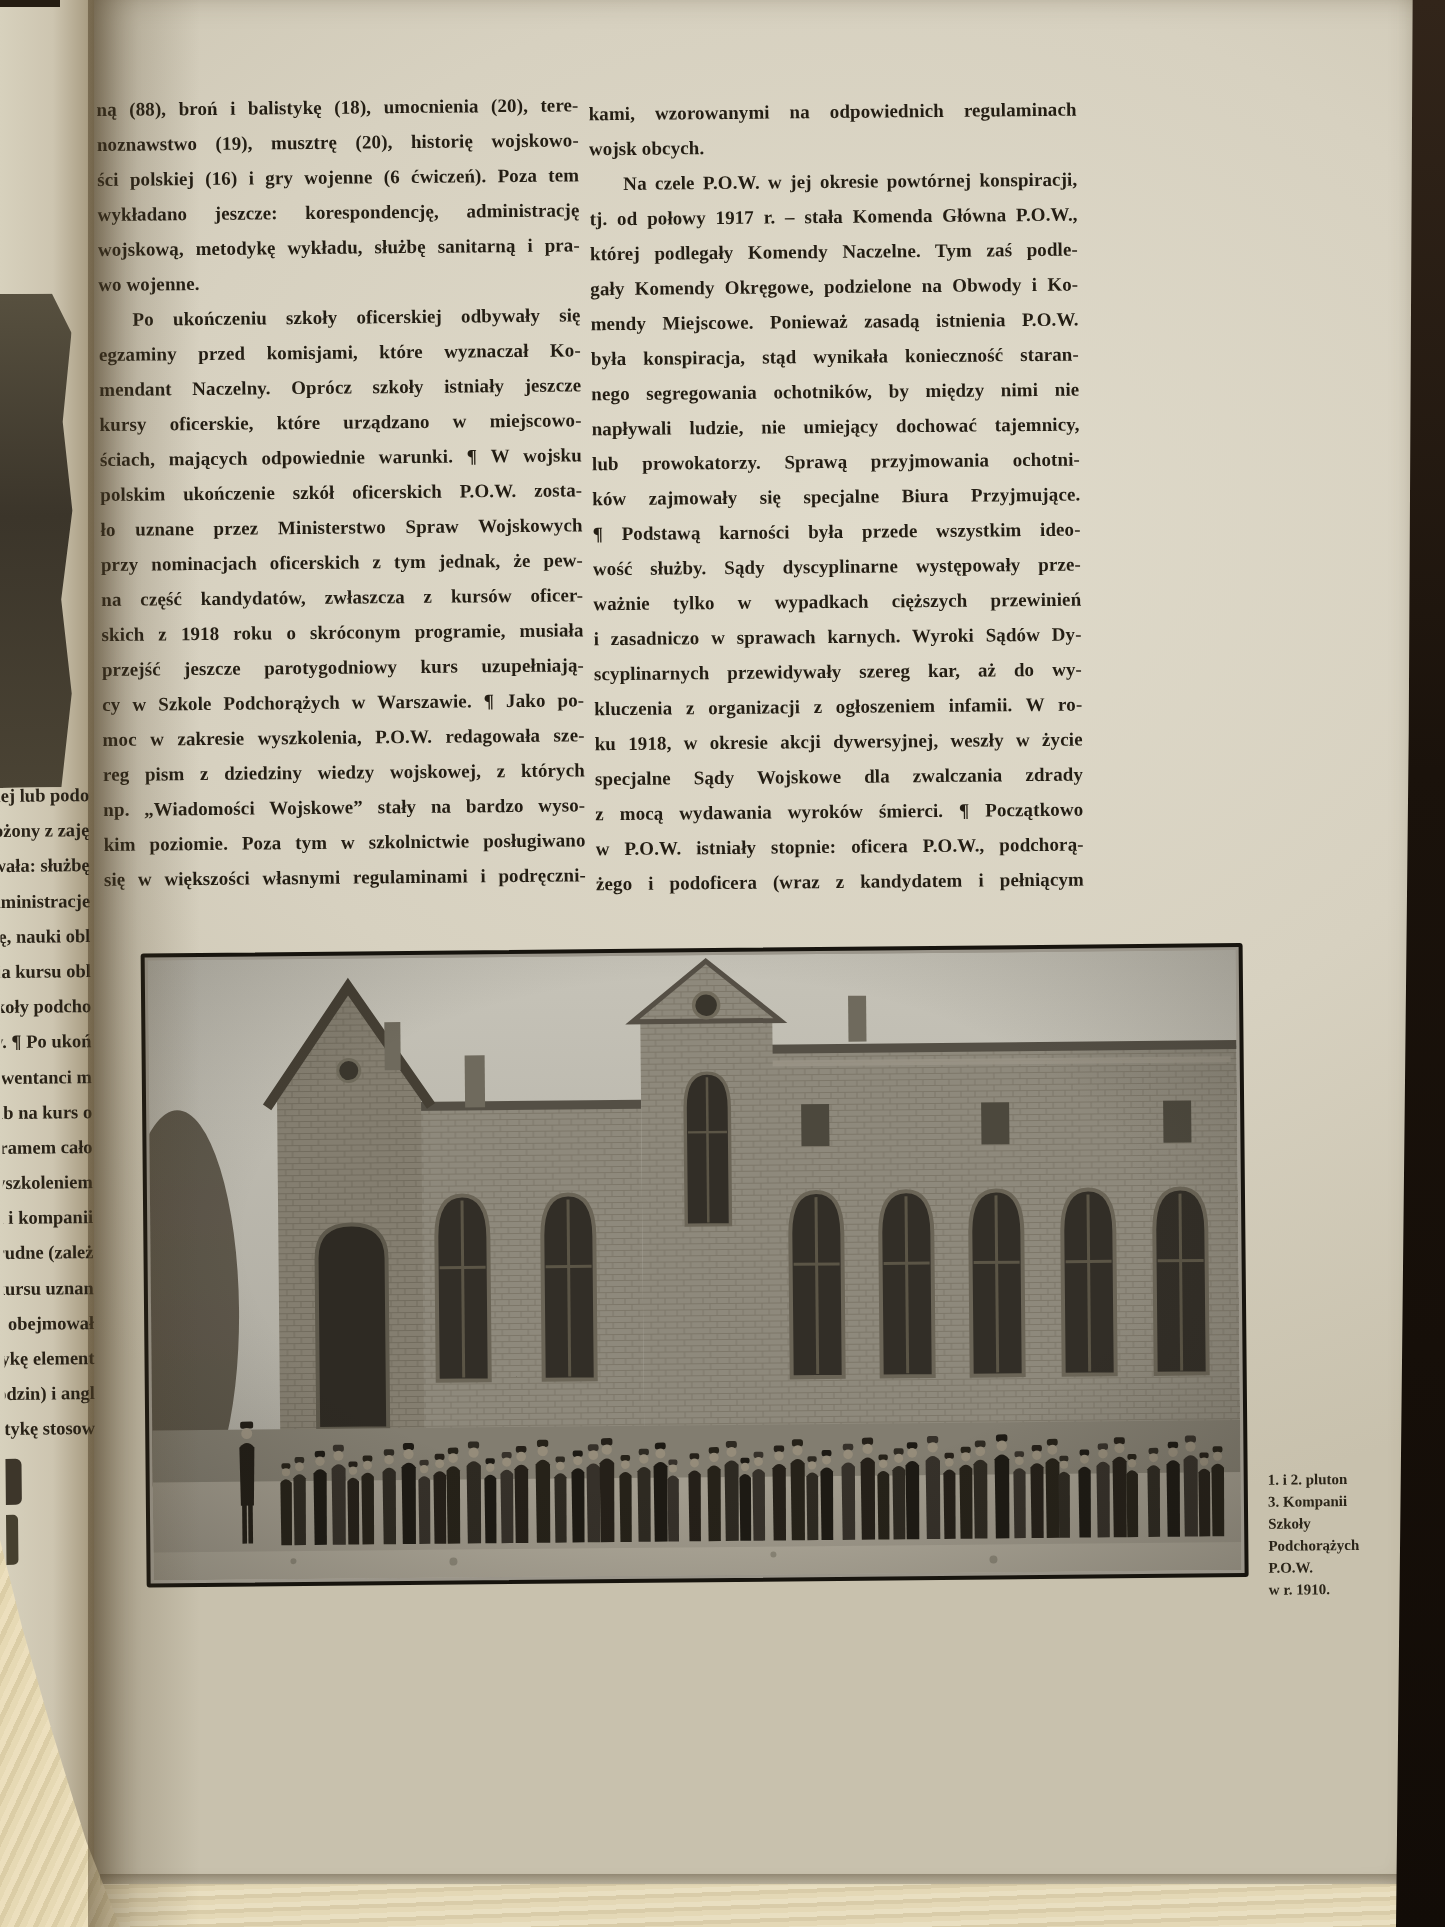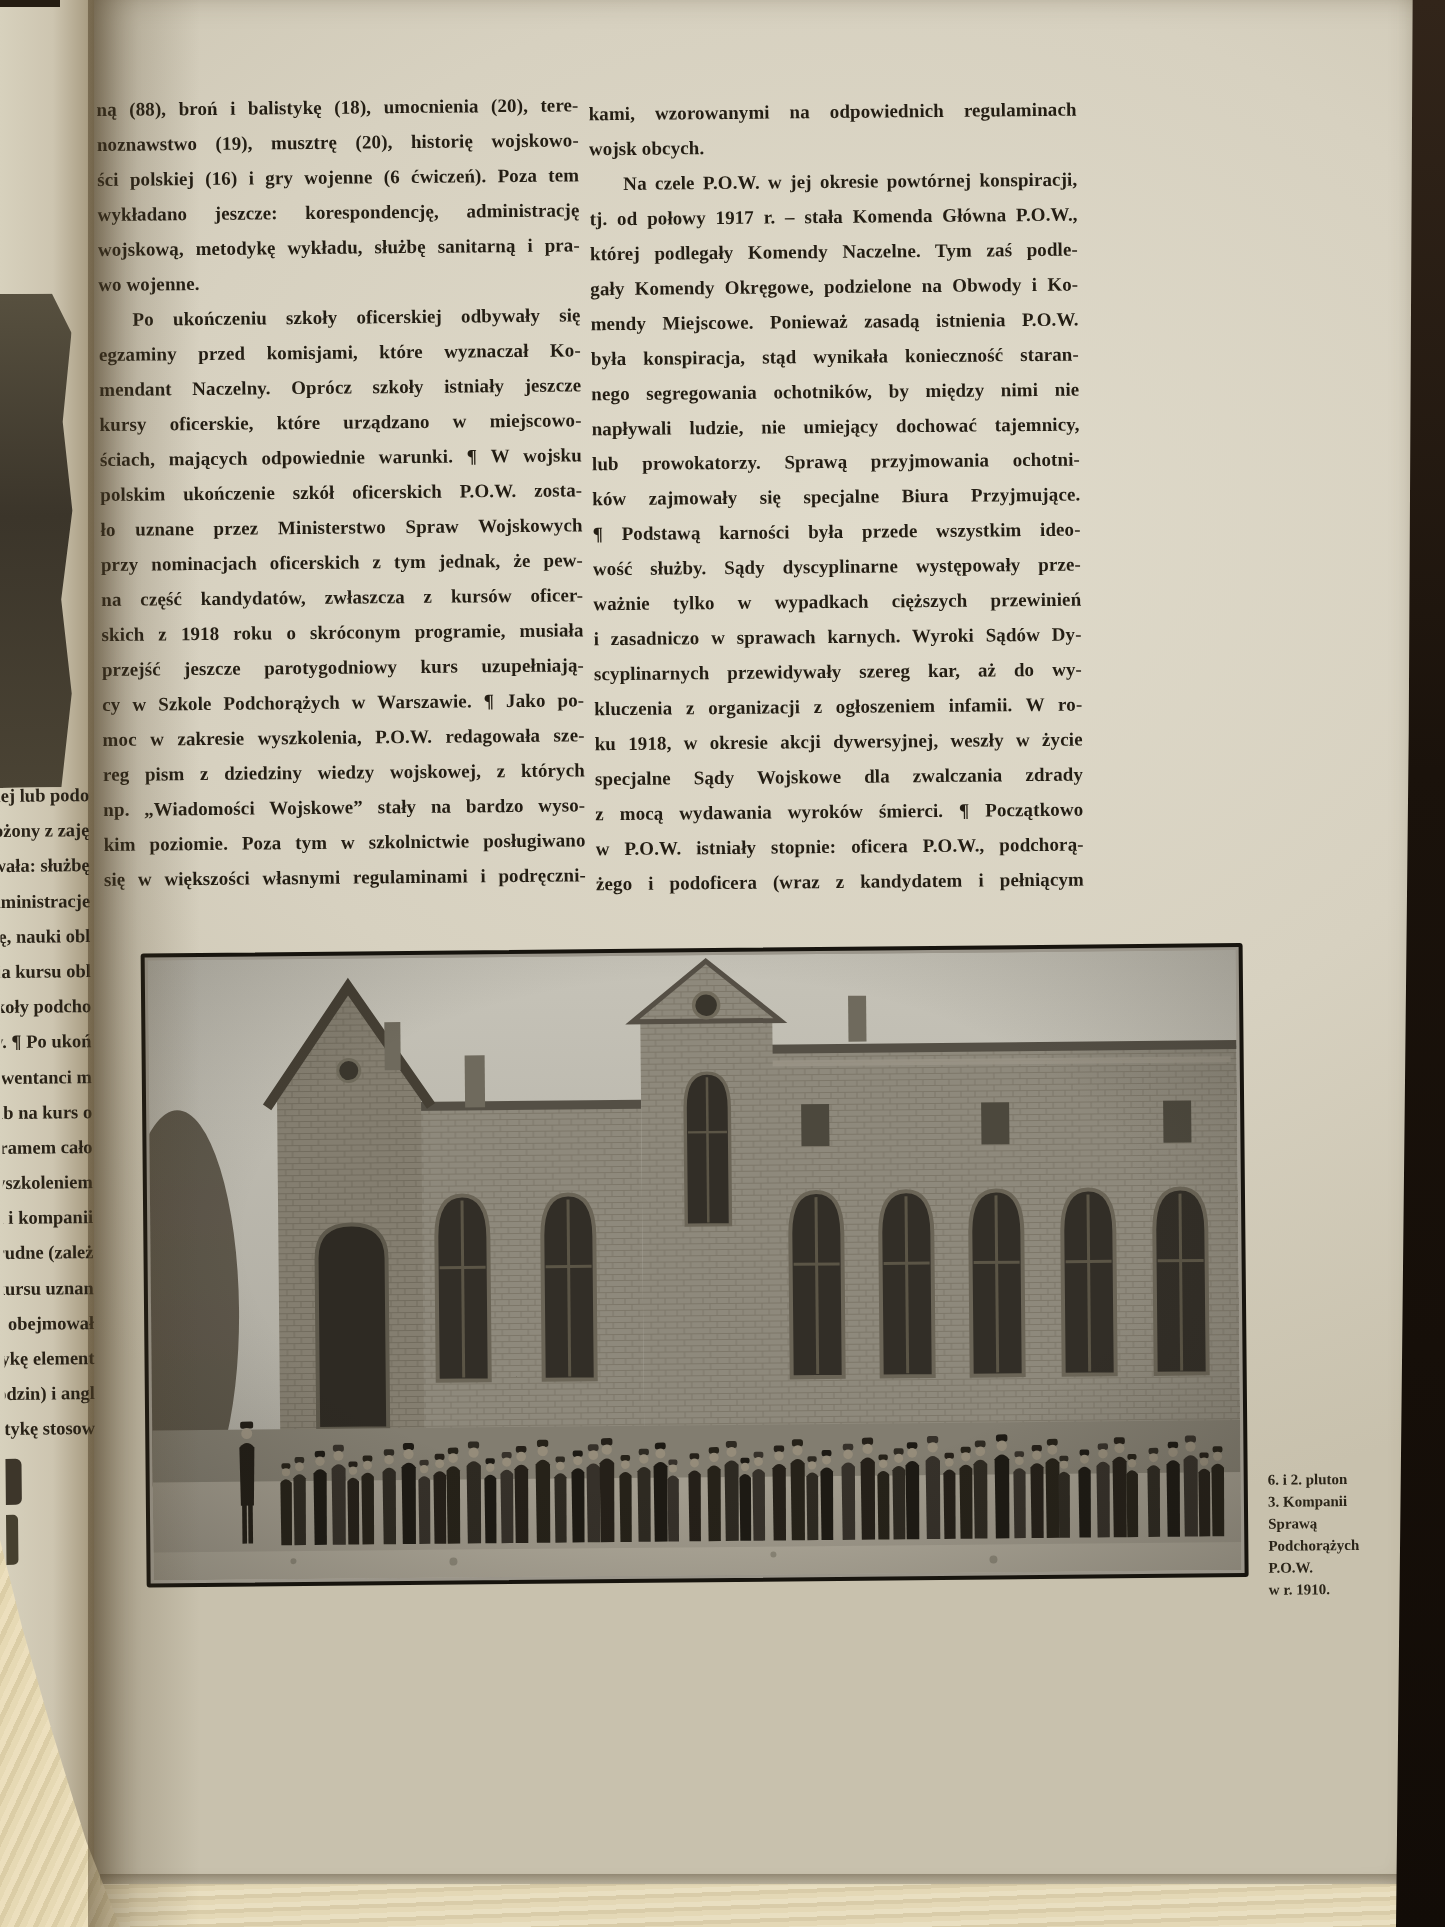--- a/index.html
+++ b/index.html
@@ -304,23 +304,23 @@
       <circle cx="300" cy="604" r="4" fill="#8f8a7b"></circle>
       <circle cx="620" cy="600" r="3" fill="#8f8a7b"></circle>
       <circle cx="840" cy="607" r="4" fill="#8f8a7b"></circle>
       <circle cx="140" cy="602" r="3" fill="#8f8a7b"></circle>
 
       <rect width="1088" height="620" fill="url(#vig)"></rect>
     </svg>
   </div>
 
   <div class="caption">
-      <div class="capline">6. i 2. pluton</div>
+      <div class="capline">1. i 2. pluton</div>
       <div class="capline">3. Kompanii</div>
-      <div class="capline">Sprawą</div>
+      <div class="capline">Szkoły</div>
       <div class="capline">Podchorążych</div>
       <div class="capline">P.O.W.</div>
       <div class="capline">w r. 1910.</div>
     </div>
 
 </div>
 
 <div class="gutter-shadow"></div>
 <div class="page-bottom-line"></div>
 <div class="table-edge"></div>

